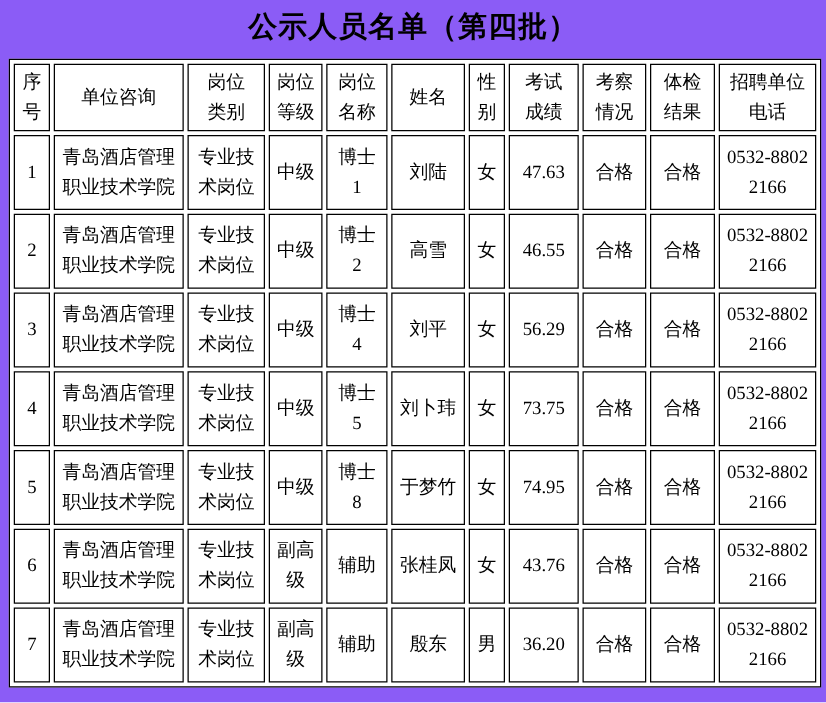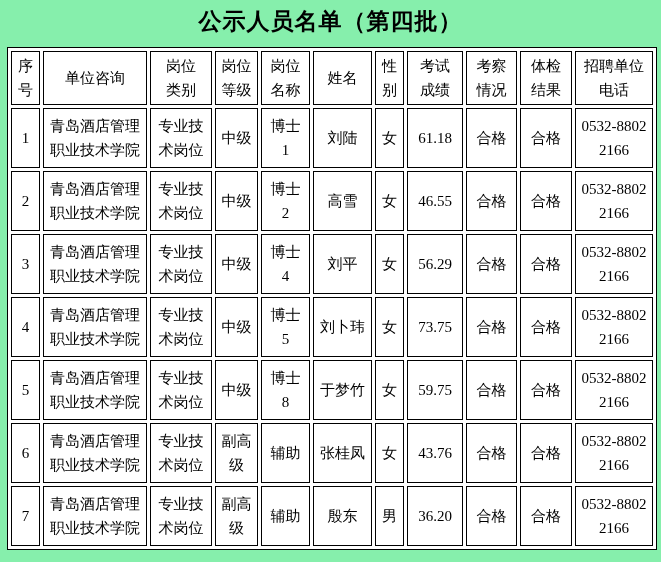--- a/index.html
+++ b/index.html
@@ -5,21 +5,21 @@
   html, body {
     margin: 0;
     padding: 0;
     background: #ffffff;
     color: #000000;
     font-family: "Liberation Serif", serif;
   }
   .page {
     width: 661px;
     height: 562px;
-    background: #86efac;
+    background: #8b5cf6;
     overflow: hidden;
   }
   .title {
     margin: 6px 0 10px 0;
     text-align: center;
     font-size: 23px;
     font-weight: bold;
     letter-spacing: 1px;
     color: #000000;
     font-family: "Liberation Serif", serif;
@@ -102,21 +102,21 @@
         <td class="cell-seq">1</td>
         <td class="cell-unit">青岛酒店管理
 职业技术学院</td>
         <td class="cell-category">专业技
 术岗位</td>
         <td class="cell-level">中级</td>
         <td class="cell-position">博士
 1</td>
         <td class="cell-name">刘陆</td>
         <td class="cell-gender">女</td>
-        <td class="cell-score">61.18</td>
+        <td class="cell-score">47.63</td>
         <td class="cell-inspection">合格</td>
         <td class="cell-physical">合格</td>
         <td class="cell-phone">0532-8802
 2166</td>
       </tr>
       <tr>
         <td class="cell-seq">2</td>
         <td class="cell-unit">青岛酒店管理
 职业技术学院</td>
         <td class="cell-category">专业技
@@ -170,21 +170,21 @@
         <td class="cell-seq">5</td>
         <td class="cell-unit">青岛酒店管理
 职业技术学院</td>
         <td class="cell-category">专业技
 术岗位</td>
         <td class="cell-level">中级</td>
         <td class="cell-position">博士
 8</td>
         <td class="cell-name">于梦竹</td>
         <td class="cell-gender">女</td>
-        <td class="cell-score">59.75</td>
+        <td class="cell-score">74.95</td>
         <td class="cell-inspection">合格</td>
         <td class="cell-physical">合格</td>
         <td class="cell-phone">0532-8802
 2166</td>
       </tr>
       <tr>
         <td class="cell-seq">6</td>
         <td class="cell-unit">青岛酒店管理
 职业技术学院</td>
         <td class="cell-category">专业技

